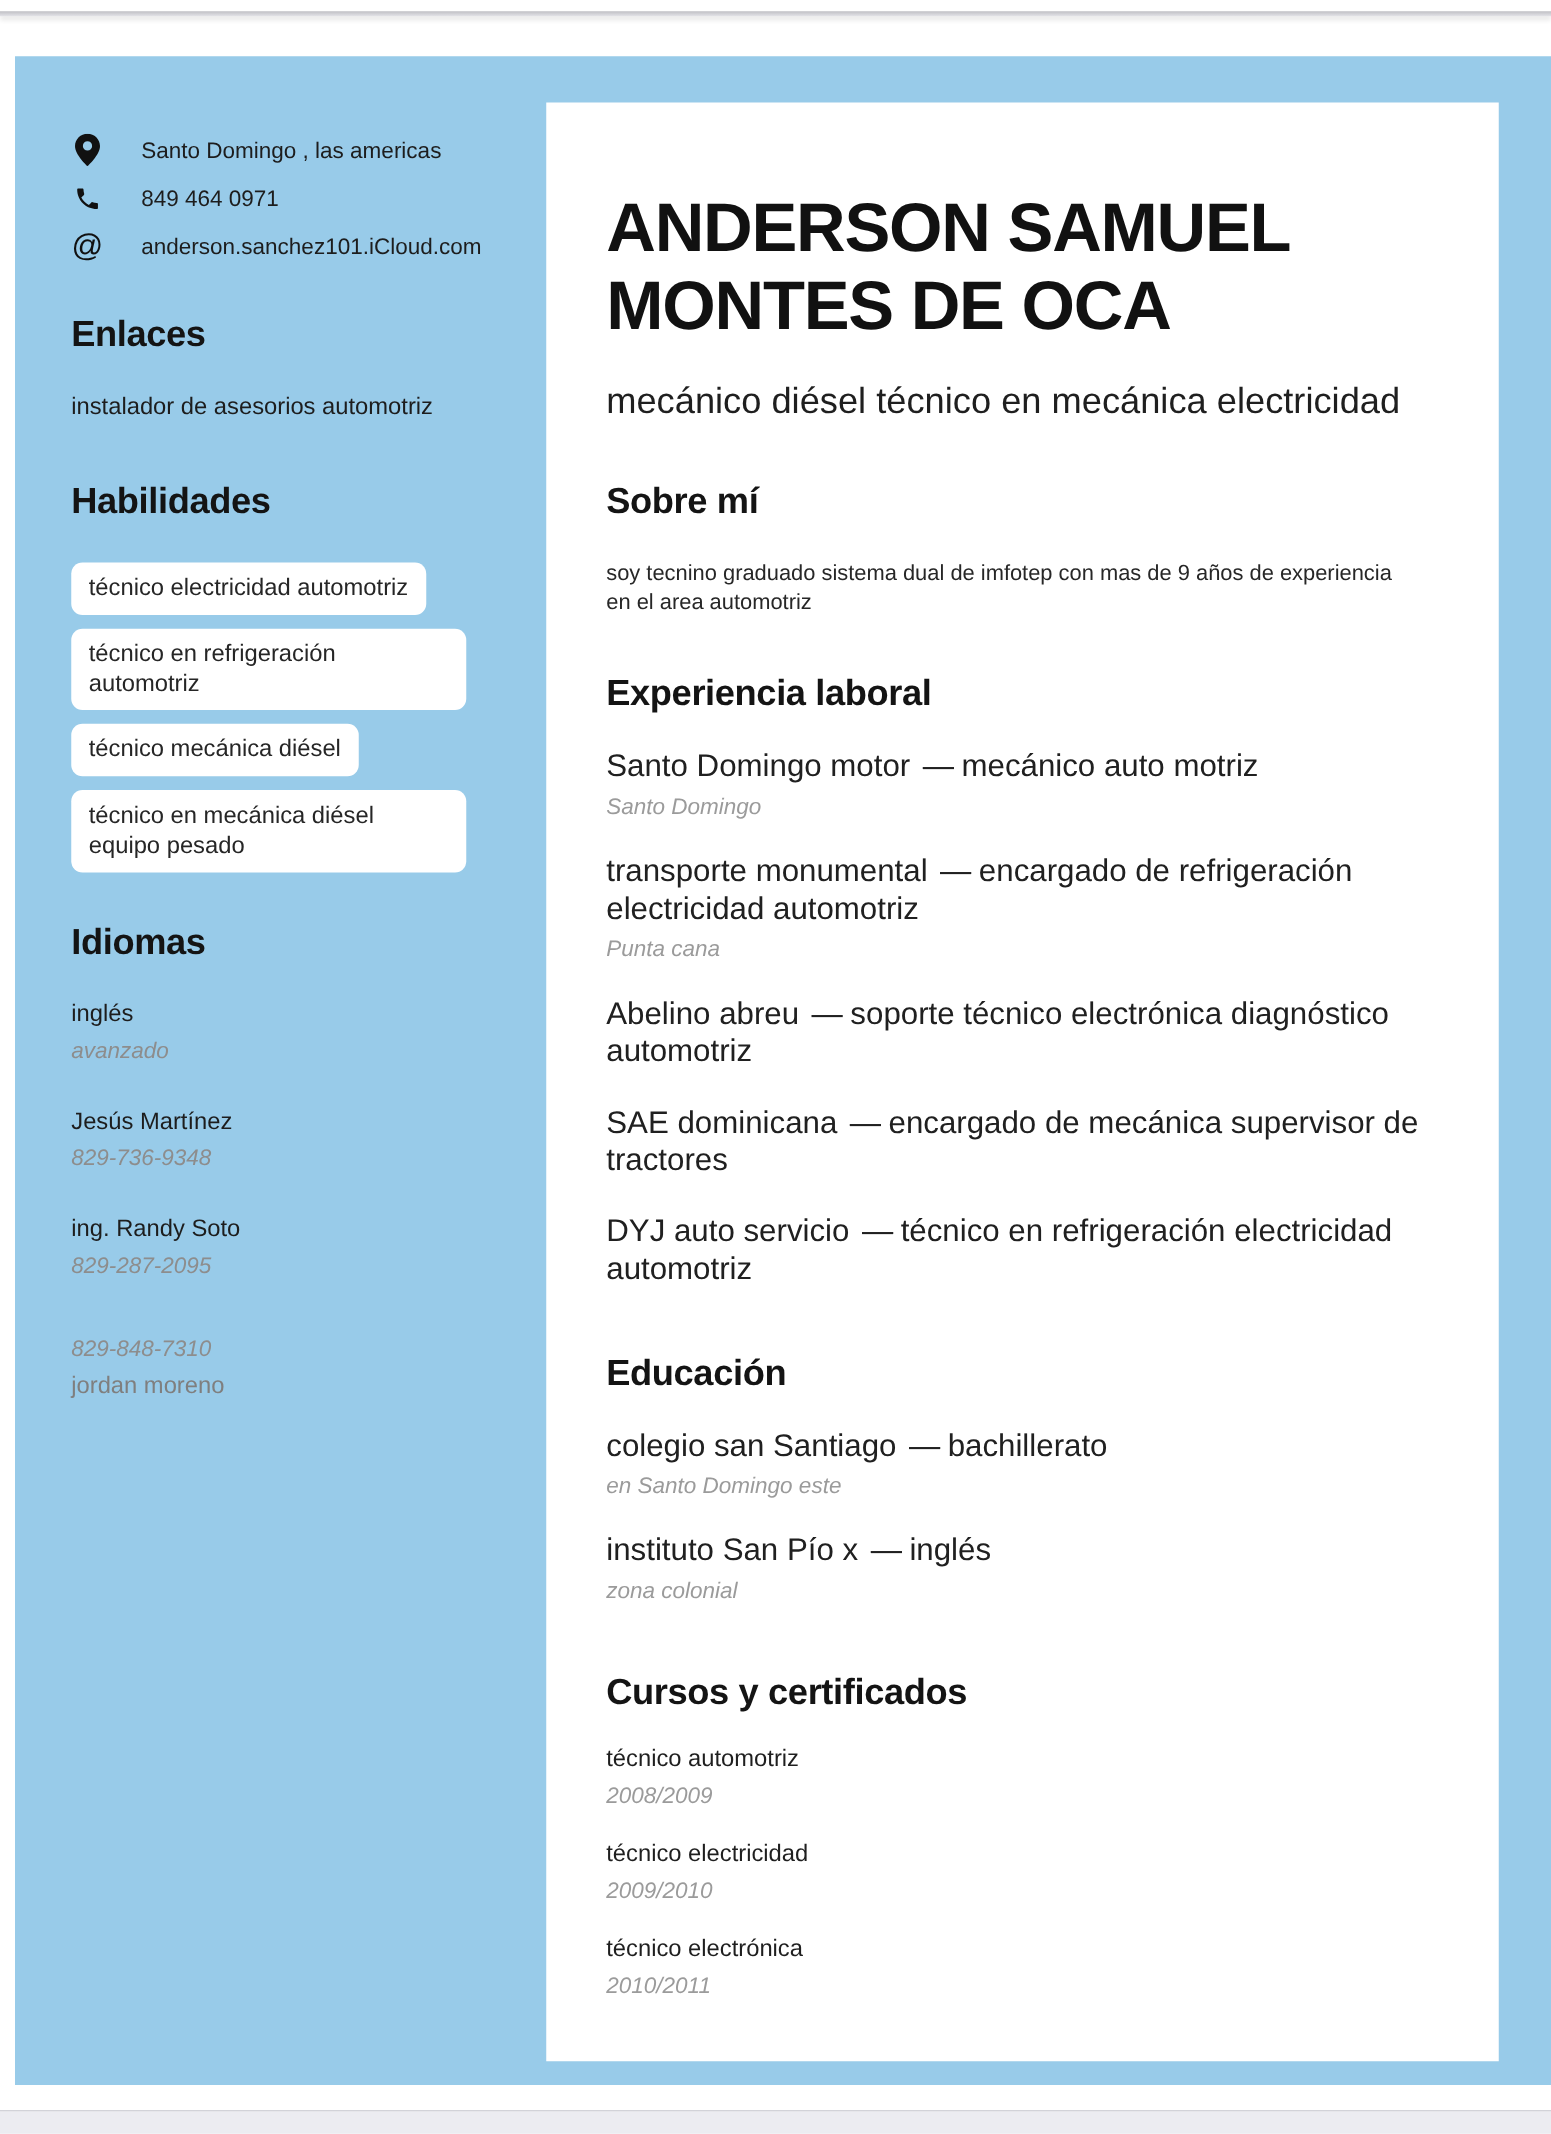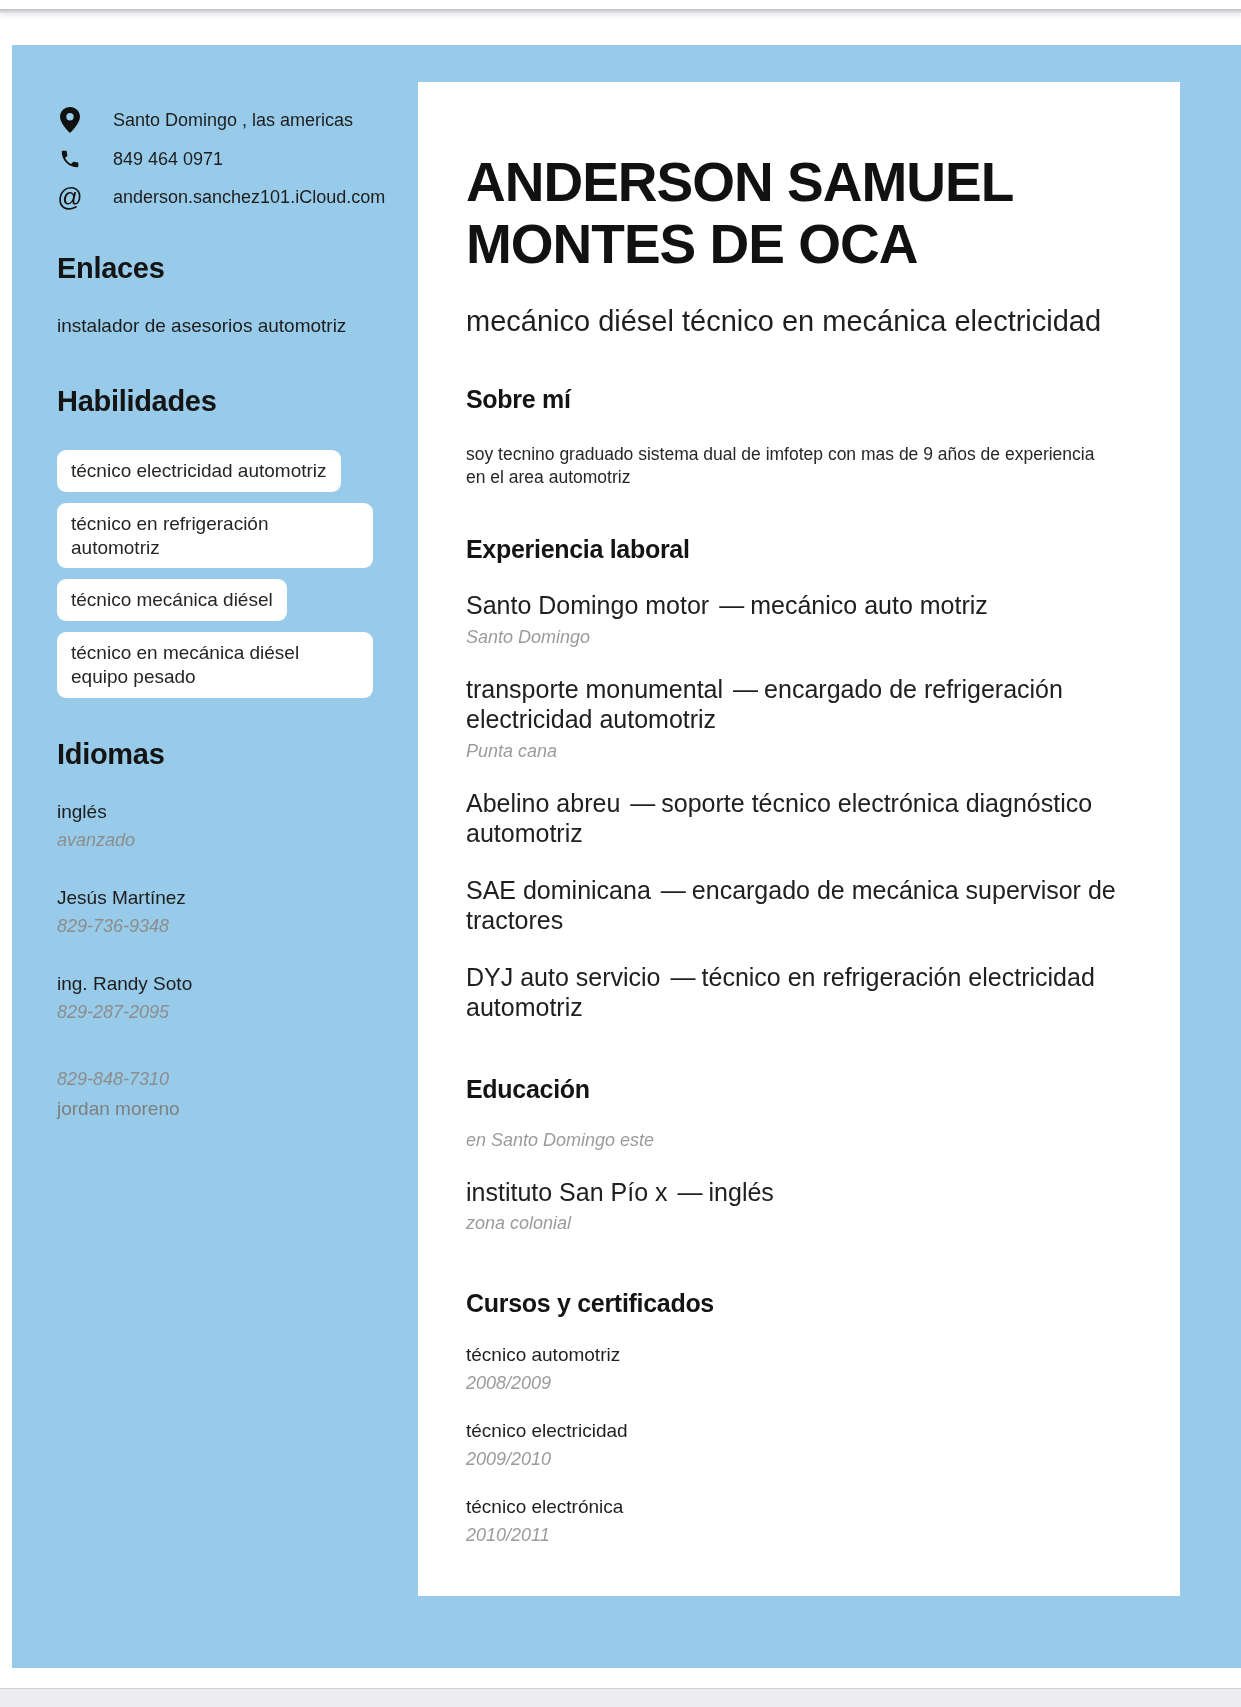--- a/index.html
+++ b/index.html
@@ -51,30 +51,30 @@
   .lang-level{margin-top:7px;font-size:18px;font-style:italic;color:#8d8d8d;}
   .side-h.recs{margin-top:32px;}
   .rec{margin-top:36px;}
   .rec-name{font-size:19px;color:#1d1d1d;}
   .rec-phone{margin-top:7px;font-size:18px;font-style:italic;color:#8d8d8d;}
   .rec.last{margin-top:46px;}
   .rec-phone.first{margin-top:0;}
   .rec-name.below{margin-top:8px;color:#7f7f7f;}
   
   .white-card{
-    position:absolute;left:406px;top:37px;width:762px;min-height:1330px;
+    position:absolute;left:425px;top:37px;width:762px;min-height:1330px;
     background:#ffffff;box-sizing:border-box;
     padding:48px 50px 50px 48px;
   }
   .name{
     font-size:55px;font-weight:bold;color:#111;line-height:1.12;
     letter-spacing:-1px;margin:22px 0 0 0;
   }
   .subtitle{margin-top:30px;font-size:29px;color:#1f1f1f;}
-  .sec-h{font-size:25px;font-weight:bold;color:#141414;letter-spacing:-0.3px;}
+  .sec-h{font-size:29px;font-weight:bold;color:#141414;letter-spacing:-0.3px;}
   .sec-h.about{margin-top:47px;}
   .about-text{margin-top:29px;font-size:17.5px;line-height:1.32;color:#272727;max-width:640px;}
   .sec-h.exp{margin-top:46px;}
   .entry{margin-top:26px;}
   .entry-line{font-size:25px;color:#202020;line-height:1.22;max-width:660px;}
   .entry-dash{padding:0 6px 0 10px;}
   .entry-sub{margin-top:6px;font-size:18px;font-style:italic;color:#9b9b9b;}
   .sec-h.edu{margin-top:52px;}
   .sec-h.courses{margin-top:55px;}
   .course{margin-top:26px;}
@@ -178,20 +178,21 @@
       <div class="entry-line"><span>SAE dominicana</span><span class="entry-dash">—</span><span>encargado de mecánica supervisor de tractores</span></div>
     </div>
 
     <div class="entry">
       <div class="entry-line"><span>DYJ auto servicio</span><span class="entry-dash">—</span><span>técnico en refrigeración electricidad automotriz</span></div>
     </div>
 
     <div class="sec-h edu">Educación</div>
 
     <div class="entry">
+      <div class="entry-line"><span>colegio san Santiago</span><span class="entry-dash">—</span><span>bachillerato</span></div>
       <div class="entry-sub">en Santo Domingo este</div>
     </div>
 
     <div class="entry">
       <div class="entry-line"><span>instituto San Pío x</span><span class="entry-dash">—</span><span>inglés</span></div>
       <div class="entry-sub">zona colonial</div>
     </div>
 
     <div class="sec-h courses">Cursos y certificados</div>
 

